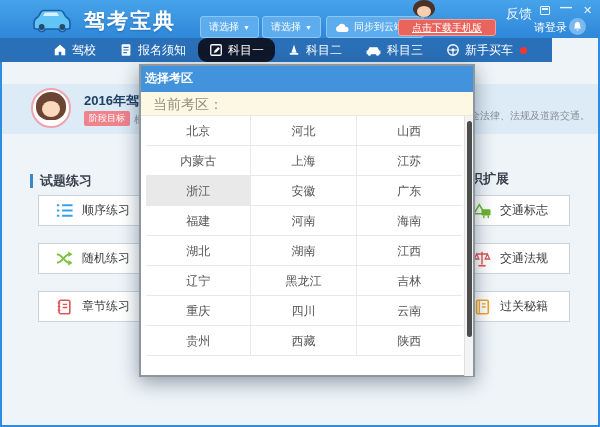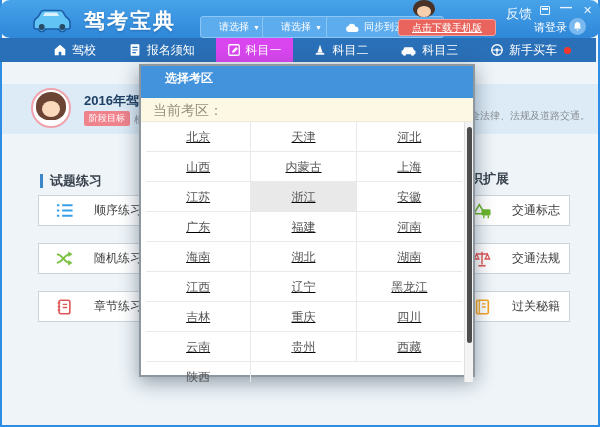--- a/index.html
+++ b/index.html
@@ -2,27 +2,27 @@
 <html><head>
 <meta charset="utf-8">
 <style>
   * { margin:0; padding:0; box-sizing:border-box; }
   html,body { width:600px; height:427px; overflow:hidden;
     font-family:"Liberation Sans","DejaVu Sans",sans-serif; }
   .window { position:relative; width:600px; height:427px; background:#eef4f8;
     border:2px solid #2e8ce2; border-top:none; }
   
   .titlebar { position:absolute; left:-2px; top:0; width:600px; height:38px;
-    background:linear-gradient(#47a3ea,#2f87d8); z-index:5;border-radius:10px; }
+    background:linear-gradient(#47a3ea,#2f87d8); z-index:5; }
   .logo { position:absolute; left:30px; top:7px; }
   .app-title { position:absolute; left:84px; top:7px; font-size:21px; font-weight:bold;
     color:#fff; letter-spacing:2px; text-shadow:0 1px 2px rgba(0,40,90,.3); }
   .tb-dd { position:absolute; top:16px; height:22px; background:#5cacee;
     border:1px solid #8cc6f5; border-radius:3px; color:#fff; font-size:10px;
-    display:flex; align-items:center; gap:4px; padding:0 18px; cursor:pointer; }
+    display:flex; align-items:center; gap:4px; padding:0 8px; cursor:pointer; }
   .caret { font-size:7px; line-height:1; }
   .download { position:absolute; left:398px; top:19px; width:98px; height:17px;
     background:#e8645c; border:1px solid #f4a29b; border-radius:3px; color:#fff;
     font-size:10px; text-align:center; line-height:15px; cursor:pointer; z-index:7;text-decoration:underline; }
   .tb-avatar { position:absolute; left:412px; top:0; width:24px; height:19px; z-index:6; }
   .tb-avatar .hair { position:absolute; left:1px; top:0; width:22px; height:17px;
     background:#4a3226; border-radius:50% 50% 46% 46%; }
   .tb-avatar .face { position:absolute; left:5px; top:6px; width:14px; height:11px;
     background:#f6cfae; border-radius:50%; }
   .feedback { position:absolute; left:506px; top:5px; font-size:13px; color:#eaf4fc; cursor:pointer; }
@@ -31,61 +31,61 @@
   .win-skin::after { content:""; position:absolute; left:1px; top:1px; width:6px; height:2px; background:#eaf4fc; }
   .win-min { position:absolute; left:560px; top:0; font-size:12px; color:#eaf4fc;
     cursor:pointer; font-weight:bold; }
   .win-close { position:absolute; left:583px; top:4px; font-size:11px; color:#eaf4fc;
     cursor:pointer; font-weight:bold; }
   .login { position:absolute; left:534px; top:20px; font-size:11px; color:#fff; cursor:pointer; }
   .bell-wrap { position:absolute; left:569px; top:18px; width:17px; height:17px;
     border-radius:50%; background:#79b9ef; display:flex; align-items:center;
     justify-content:center; cursor:pointer; }
   
-  .navbar { position:absolute; left:-2px; top:38px; width:596px; height:24px;
+  .navbar { position:absolute; left:-2px; top:38px; width:552px; height:24px;
     background:#2a70b8; display:flex; justify-content:space-between;
     padding:0 14px 0 42px; z-index:5; }
   .nav-item { display:flex; align-items:center; gap:5px; color:#fff; font-size:12px;
     padding:0 11px; cursor:pointer; white-space:nowrap; }
-  .nav-item.active { background:#d946ef; }
+  .nav-item.active { background:#0f172a;border-radius:9px; }
   .nav-item .dot { width:7px; height:7px; border-radius:50%; background:#f3382b; margin-left:2px; }
   .nav-icon { display:flex; align-items:center; }
   
   .banner { position:absolute; left:0; top:84px; width:596px; height:50px; background:#dcebf6; }
   .banner-avatar { position:absolute; left:29px; top:4px; width:40px; height:40px;
     border-radius:50%; background:#fff; border:2px solid #f0a3ac; overflow:hidden; }
   .banner-avatar .hair { position:absolute; left:3px; top:2px; width:30px; height:28px;
     background:#6b4433; border-radius:50% 50% 44% 44%; }
   .banner-avatar .face { position:absolute; left:9px; top:11px; width:18px; height:16px;
     background:#fbd9bd; border-radius:50%; }
   .banner-title { position:absolute; left:82px; top:8px; font-size:13px; font-weight:bold; color:#1f3f63; }
   .banner-badge { position:absolute; left:82px; top:27px; background:#f0828c; color:#fff;
     font-size:9px; padding:1px 5px; border-radius:2px; }
   .banner-desc-left { position:absolute; left:132px; top:29px; font-size:10px; color:#8a8f96; }
   .banner-desc-right { position:absolute; left:468px; top:25px; font-size:10px; color:#8a8f96; }
   .section-header { position:absolute; font-size:13px; font-weight:bold; color:#39424d;
     padding-left:7px; border-left:3px solid #3a87c8; height:14px; line-height:14px; }
-  .sh-left { left:38px; top:174px; }
+  .sh-left { left:28px; top:174px; }
   .sh-right { left:445px; top:172px; }
   .btn-col { position:absolute; display:flex; flex-direction:column; gap:17px; }
   .col-left { left:36px; top:195px; }
   .col-right { left:454px; top:195px; }
   .pbtn { width:114px; height:31px; background:#fff; border:1px solid #ccd4da;
-    display:flex; align-items:center; gap:20px; padding-left:15px; font-size:12px;
+    display:flex; align-items:center; gap:8px; padding-left:15px; font-size:12px;
     color:#3c3c3c; cursor:pointer; }
   .pbtn .ico { display:flex; align-items:center; width:20px; justify-content:center; }
   
   .modal { position:absolute; left:137px; top:64px; width:336px; height:313px;
     background:#fff; border:2px solid #8e979e;
     box-shadow:0 5px 18px rgba(25,45,65,.45); z-index:20; }
-  .modal-titlebar { height:32px; background:#4293dc; color:#fff; font-size:12px;
-    font-weight:bold; line-height:25px; padding-left:24px; }
+  .modal-titlebar { height:26px; background:#4293dc; color:#fff; font-size:12px;
+    font-weight:bold; line-height:25px; padding-left:4px; }
   .modal-current { height:24px; background:#fcf8e3; color:#97917c; font-size:14px;
     line-height:24px; padding-left:12px; border-bottom:1px solid #eeeadb; }
-  .grid-wrap { position:relative; height:260px; overflow:hidden;text-decoration:underline; }
+  .grid-wrap { position:relative; height:260px; overflow:hidden; }
   .grid { display:grid; grid-template-columns:repeat(3,1fr); margin:0 11px 0 5px; }
   .cell { height:30px; line-height:30px; text-align:center; font-size:12px; color:#555;
     border-bottom:1px solid #e9e9e9; border-right:1px solid #e9e9e9; cursor:pointer; }
   .cell:nth-child(3n) { border-right:none; }
   .cell.selected { background:#e9e9e9; }
   .vscroll { position:absolute; right:0; top:0; bottom:0; width:9px; background:#f3f3f3;
     border-left:1px solid #e0e0e0; cursor:pointer; }
   .vthumb { position:absolute; left:2px; width:5px; top:5px; height:216px;
     background:#4d4d4d; border-radius:3px; cursor:grab; }
 </style>
@@ -273,21 +273,20 @@
         <span>过关秘籍</span>
       </div>
     </div>
 
   <div class="modal">
     <div class="modal-titlebar">选择考区</div>
     <div class="modal-current">当前考区：</div>
     <div class="grid-wrap">
       <div class="grid">
           <div class="cell">北京</div>
-          <div class="cell">天津</div>
           <div class="cell">河北</div>
           <div class="cell">山西</div>
           <div class="cell">内蒙古</div>
           <div class="cell">上海</div>
           <div class="cell">江苏</div>
           <div class="cell selected">浙江</div>
           <div class="cell">安徽</div>
           <div class="cell">广东</div>
           <div class="cell">福建</div>
           <div class="cell">河南</div>

